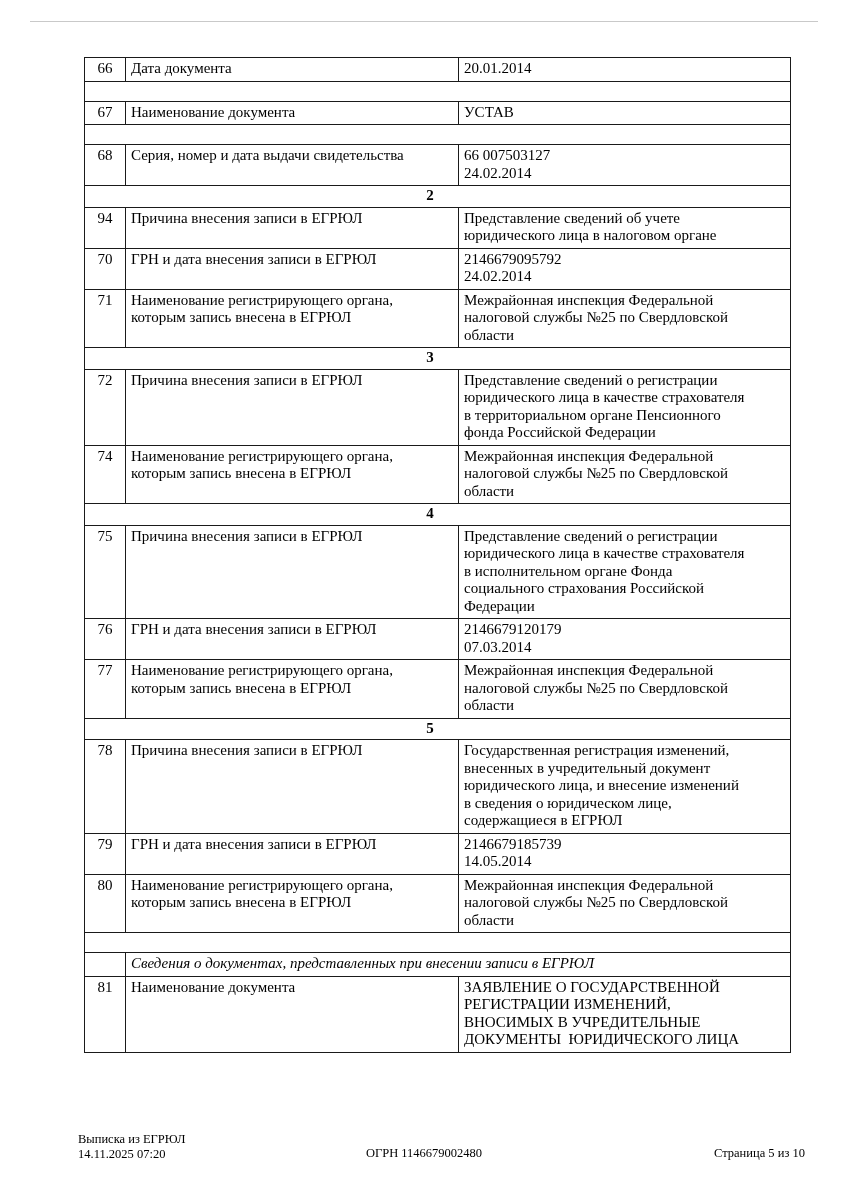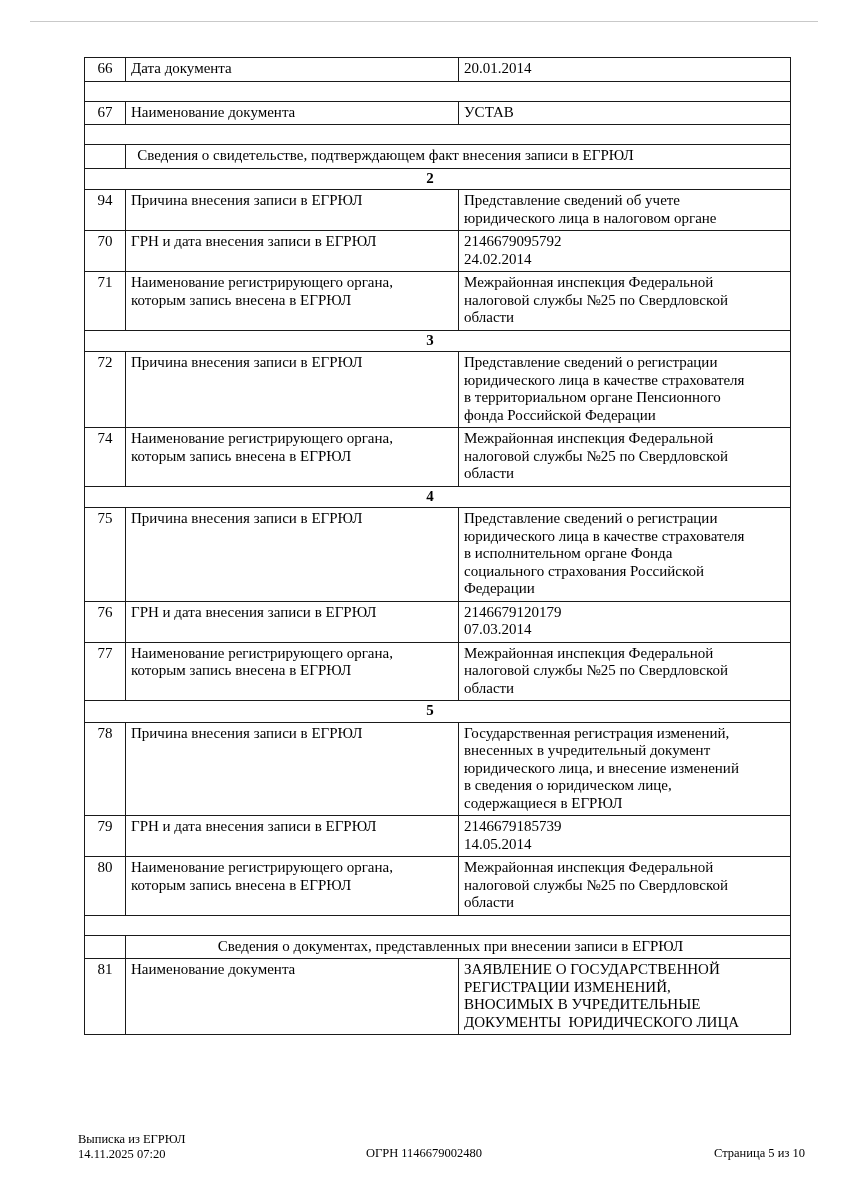--- a/index.html
+++ b/index.html
@@ -33,21 +33,21 @@
   td.cell-num { text-align:center; padding-left:1px; padding-right:1px; }
   td.cell-label { }
   td.cell-value { }
   td.cell-spacer { height:19px; padding:0; }
   td.cell-secnum {
     text-align:center;
     font-weight:bold;
     padding-top:1px; padding-bottom:2px;
   }
   td.sechdr-center { text-align:center; padding-right:150px; }
-  td.sechdr-left { text-align:center; }
+  td.sechdr-left { text-align:left;font-style:italic; }
   .footer-left {
     position:absolute; left:78px; top:1132px;
     font-size:12.5px; line-height:14.5px;
   }
   .footer-center {
     position:absolute; left:0; top:1146px; width:848px;
     text-align:center; font-size:12.5px;
   }
   .footer-right {
     position:absolute; right:43px; top:1146px;
@@ -77,22 +77,24 @@
         </tr>
         <tr>
           <td class="cell-num">67</td>
           <td class="cell-label">Наименование документа</td>
           <td class="cell-value">УСТАВ</td>
         </tr>
         <tr>
           <td class="cell-spacer" colspan="3"></td>
         </tr>
         <tr>
-          <td class="cell-num"></td>
-          <td class="sechdr-center" colspan="2">Сведения о свидетельстве, подтверждающем факт внесения записи в ЕГРЮЛ</td>
+          <td class="cell-num">68</td>
+          <td class="cell-label">Серия, номер и дата выдачи свидетельства</td>
+          <td class="cell-value">66 007503127
+24.02.2014</td>
         </tr>
         <tr>
           <td class="cell-secnum" colspan="3">2</td>
         </tr>
         <tr>
           <td class="cell-num">94</td>
           <td class="cell-label">Причина внесения записи в ЕГРЮЛ</td>
           <td class="cell-value">Представление сведений об учете
 юридического лица в налоговом органе</td>
         </tr>

